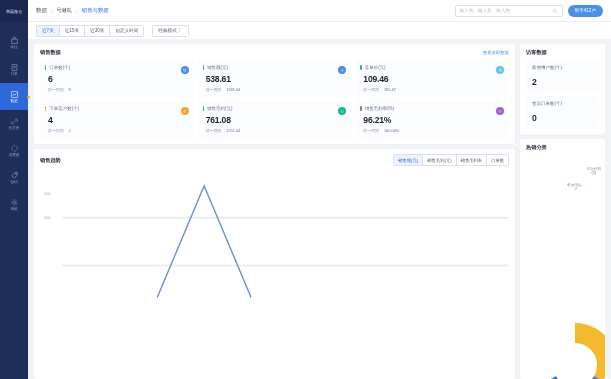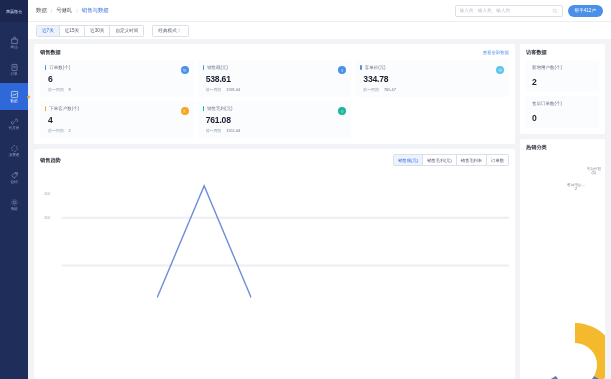--- a/index.html
+++ b/index.html
@@ -299,21 +299,21 @@
                     <path d="M5 4l3 4 3-4M8 8v4M5.6 9.5h4.8M5.6 11.3h4.8" stroke-width="1.2"></path>
                   </svg>
               </span>
             </div>
 
             <div class="kpi">
               <div class="kpi-label">
                 <span class="bar" style="background:#4a90e8"></span>
                 <span>客单价(元)</span>
               </div>
-              <div class="kpi-value">334.78</div>
+              <div class="kpi-value">109.46</div>
               <div class="kpi-sub">
                 <span>前一周期</span>
                 <span class="v">765.47</span>
               </div>
               <span class="kpi-badge" style="background:#5bc6e8">
                 <svg viewBox="0 0 16 16" fill="none" stroke="#fff">
                     <rect x="3.6" y="4.6" width="8.8" height="6.8" rx="1" stroke-width="1.2"></rect>
                     <path d="M3.6 7.2h8.8" stroke-width="1.1"></path>
                   </svg>
               </span>
@@ -347,20 +347,38 @@
                 <span>前一周期</span>
                 <span class="v">1551.04</span>
               </div>
               <span class="kpi-badge" style="background:#19b79a">
                 <svg viewBox="0 0 16 16" fill="none" stroke="#fff">
                     <path d="M8 3.2c2.2 2.6 3.4 4.2 3.4 5.8a3.4 3.4 0 0 1-6.8 0c0-1.6 1.2-3.2 3.4-5.8z" stroke-width="1.2"></path>
                   </svg>
               </span>
             </div>
 
+            <div class="kpi">
+              <div class="kpi-label">
+                <span class="bar" style="background:#a05fd3"></span>
+                <span>销售毛利率(%)</span>
+              </div>
+              <div class="kpi-value">96.21%</div>
+              <div class="kpi-sub">
+                <span>前一周期</span>
+                <span class="v">100.00%</span>
+              </div>
+              <span class="kpi-badge" style="background:#a05fd3">
+                <svg viewBox="0 0 16 16" fill="none" stroke="#fff">
+                    <path d="M4.6 11.4l6.8-6.8" stroke-width="1.2"></path>
+                    <circle cx="5.4" cy="5.4" r="1.2" stroke-width="1.1"></circle>
+                    <circle cx="10.6" cy="10.6" r="1.2" stroke-width="1.1"></circle>
+                  </svg>
+              </span>
+            </div>
 
           </div>
         </section>
 
         <section class="panel chart-panel">
           <div class="panel-head">
             <span class="panel-title">销售趋势</span>
             <div class="chart-tabs">
               <div class="ct active">销售额(元)</div>
               <div class="ct">销售毛利(元)</div>

